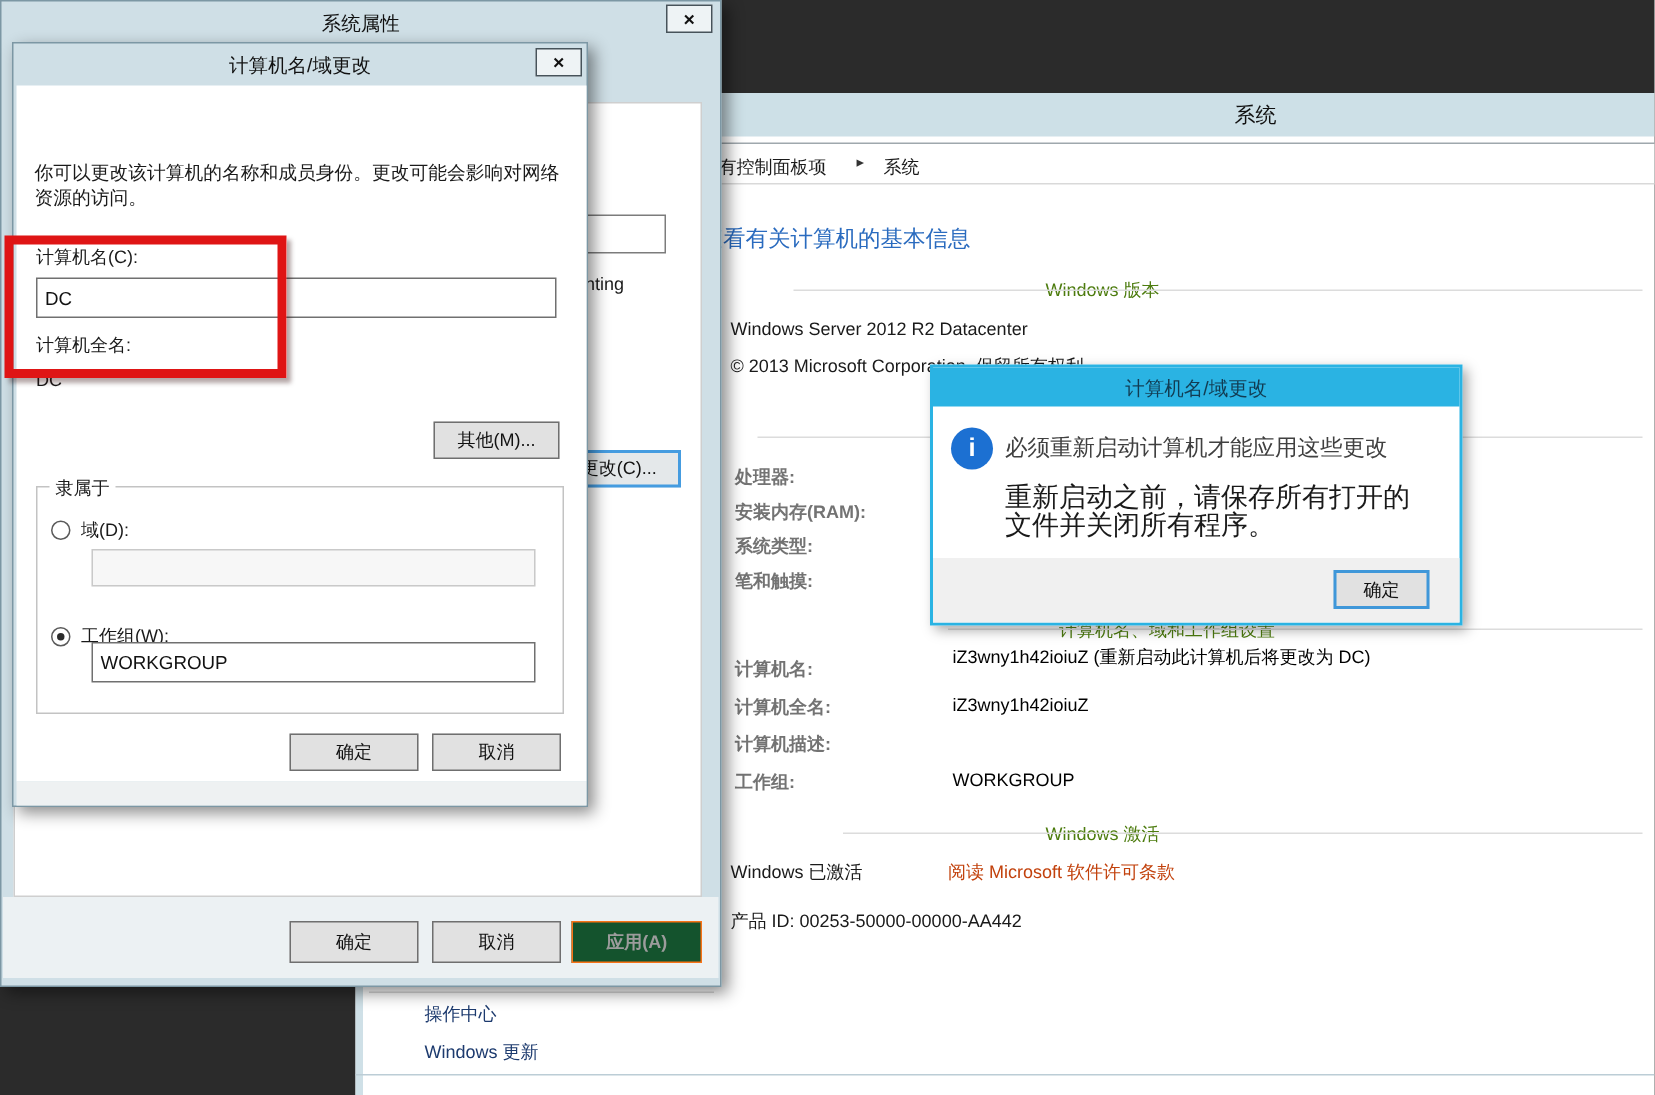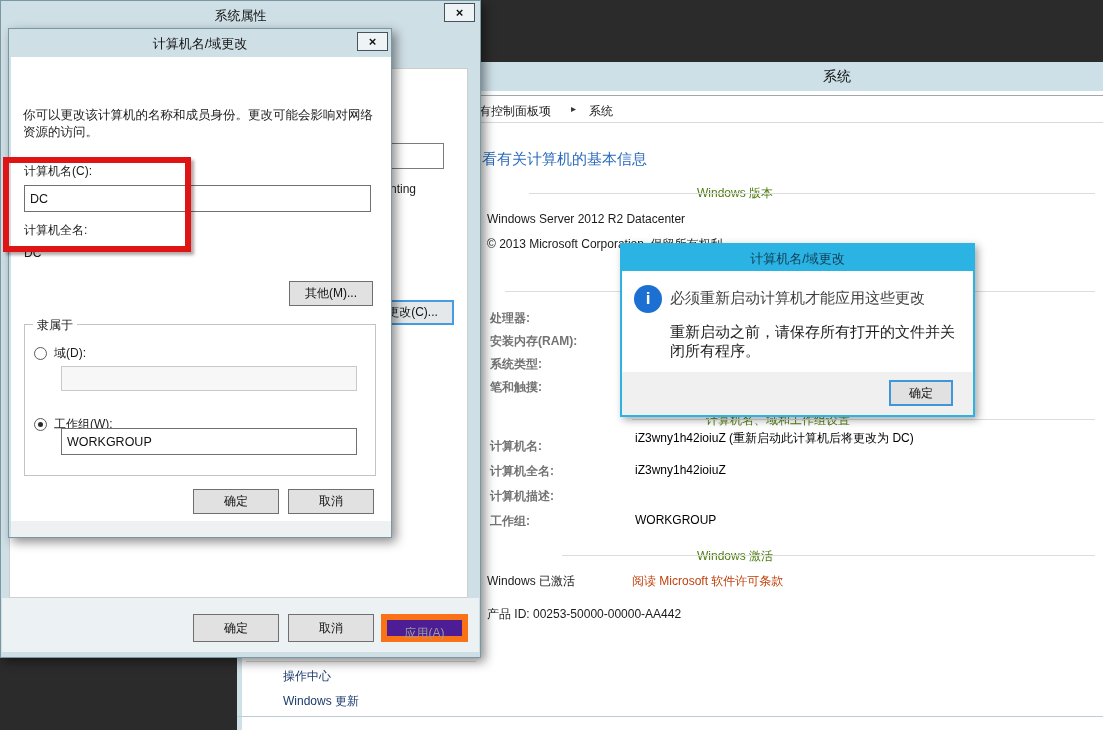--- a/index.html
+++ b/index.html
@@ -31,21 +31,21 @@
   .sidebar-link { left:46px; color:#1c3a6e; cursor:pointer; }
   .sys-bottomline { left:0; right:0; top:654px; height:1px; background:#bccdd6; }
   .sidebar-sep { left:9px; width:230px; top:599px; height:1px; background:#d9d9d9; }
 
   
   .dialog { background:#cfdfe6; border:1px solid #7c97a4; box-shadow:4px 4px 10px rgba(0,0,0,.45); }
   .dlg-title { left:0; right:0; text-align:center; font-size:13px; color:#111; }
   .close-btn { width:31px; height:19px; background:#eef3f5; border:1px solid #47535a;
                text-align:center; font-weight:bold; font-size:13px; line-height:17px; color:#111; cursor:pointer; }
   .btn { background:#e1e1e1; border:1px solid #6f6f6f; text-align:center; color:#111; cursor:pointer; }
-  .btn-disabled { background:#4c1d95; border:6px solid #f97316; color:#9c9c9c; }
+  .btn-disabled { background:#14532d; border:1px solid #f97316; color:#9c9c9c;font-weight:bold; }
 
   
   .spd { left:0; top:0; width:481px; height:658px; z-index:10; }
   .spd-title { top:6px; }
   .spd-close { left:443px; top:2px; }
   .spd-tabpage { left:8px; top:67px; width:459px; height:530px; background:#fff; border:1px solid #cfcfcf; }
   .spd-descbox { left:300px; top:142px; width:143px; height:26px; background:#fff; border:1px solid #7c7c7c; }
   .spd-example { left:389px; top:181px; color:#1a1a1a; }
   .spd-change  { left:370px; top:299px; width:83px; height:25px; line-height:20px; border:2px solid #459ce0; background:#e4e8ea; }
   .spd-footer  { left:1px; right:1px; top:597px; height:54px; background:#ecf1f3; }
@@ -85,21 +85,21 @@
              z-index:30; box-shadow:3px 3px 3px rgba(40,0,0,.35); }
 
   
   .msg { left:620px; top:243px; width:355px; height:174px; background:#fff;
          border:2px solid #2ab3e3; z-index:15; box-shadow:3px 3px 8px rgba(0,0,0,.35); }
   .msg-titlebar { left:0; right:0; top:0; height:26px; background:#2ab3e3; }
   .msg-title { left:0; right:0; top:5px; text-align:center; font-size:13px; color:#123c52; }
   .msg-info-icon { left:12px; top:40px; width:28px; height:28px; border-radius:50%; background:#1c70d2;
                    color:#fff; font-weight:bold; font-size:17px; text-align:center; line-height:28px; }
   .msg-heading { left:48px; top:44px; font-size:15px; color:#404040; }
-  .msg-body { left:48px; top:77px; width:286px; line-height:19px; font-size:15px; }
+  .msg-body { left:48px; top:77px; width:286px; line-height:19px; font-size:18px; }
   .msg-footer { left:0; right:0; bottom:0; height:43px; background:#f0f0f0; }
   .msg-ok { right:20px; top:8px; width:64px; height:26px; line-height:22px; border:2px solid #3f97d9; }
 </style>
 </head>
 <body>
 
 <div class="abs system-window">
   <div class="abs sys-leftframe"></div>
   <div class="abs sys-titlebar">
     <div class="abs sys-title">系统</div>

